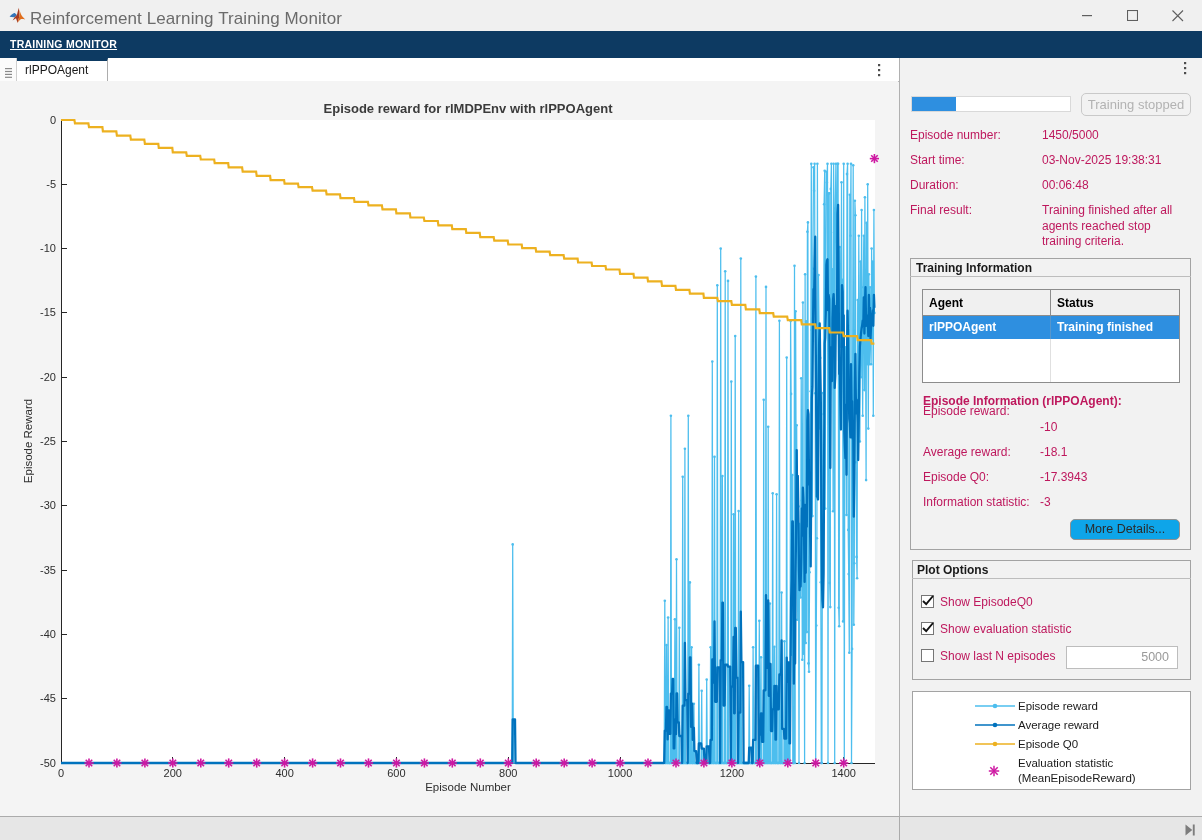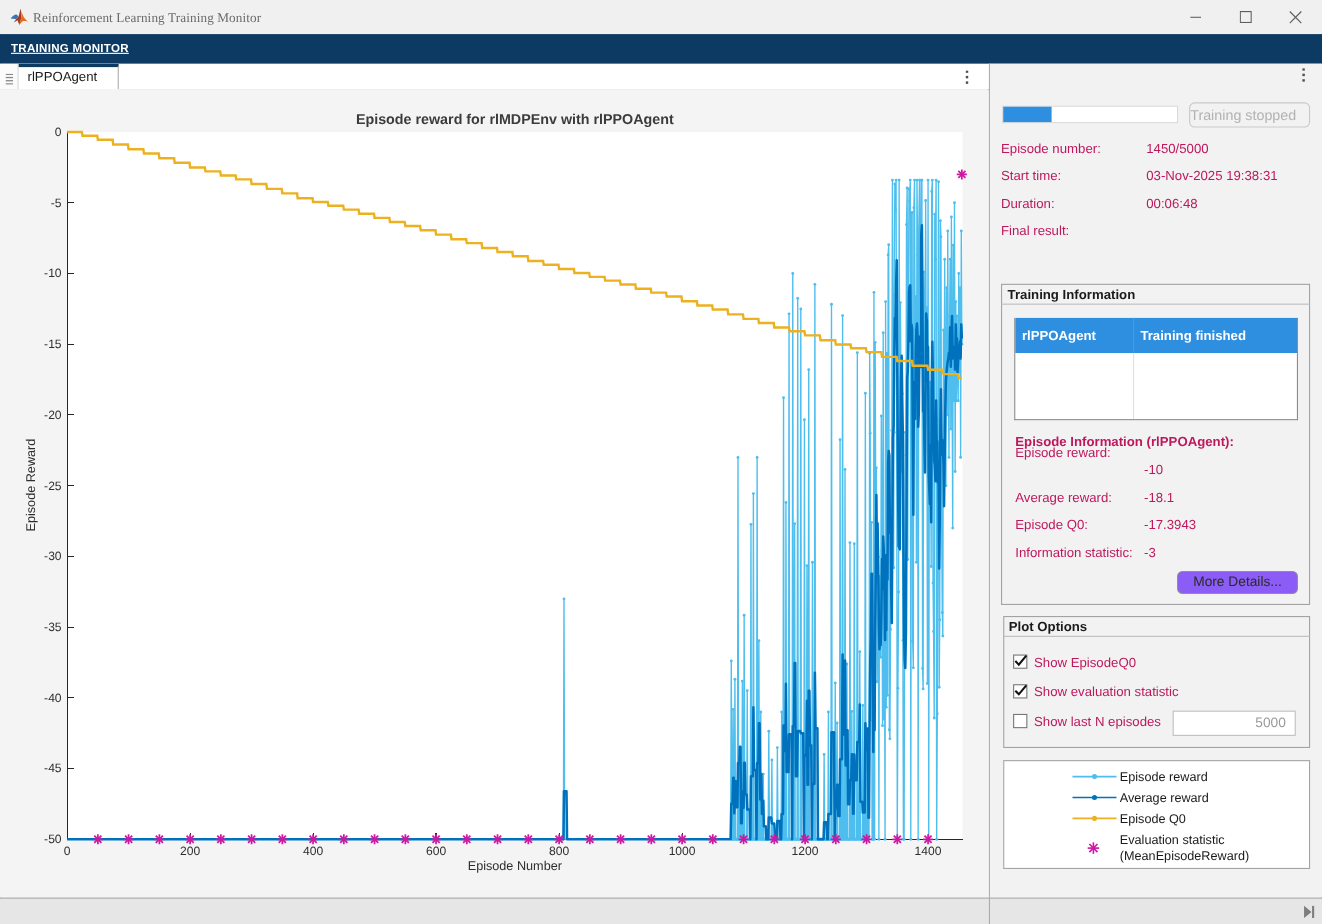--- a/index.html
+++ b/index.html
@@ -1,34 +1,34 @@
 <!DOCTYPE html>
 <html><head><meta charset="utf-8"><style>
 * { margin:0; padding:0; box-sizing:border-box; }
 html,body { width:1202px; height:840px; font-family:"Liberation Sans",sans-serif; overflow:hidden; }
 #win { position:relative; width:1202px; height:840px; background:#f4f4f4; outline:1px solid #8c8c8c; outline-offset:-1px; }
 .abs { position:absolute; }
 #titlebar { position:absolute; left:0; top:0; width:1202px; height:31px; background:#f0f0f0; }
-#titletext { position:absolute; left:30px; top:9px; font-size:12px; letter-spacing:0.1px; color:#6b6b6b;font-family:Liberation Serif, serif; }
+#titletext { position:absolute; left:30px; top:9px; font-size:17px; letter-spacing:0.1px; color:#6b6b6b; }
 #toolstrip { position:absolute; left:0; top:31px; width:1202px; height:27px; background:#0d3a62; color:#fff; font-size:10.5px; font-weight:bold; letter-spacing:0.25px; line-height:27px; padding-left:10px;text-decoration:underline; }
 #tabstrip { position:absolute; left:0; top:58px; width:1202px; height:24px; background:#ffffff; border-bottom:1px solid #b9b9b9; }
 #hambox { position:absolute; left:0; top:58px; width:17px; height:24px; background:#fbfbfb; border-right:1px solid #cfcfcf; border-bottom:1px solid #b9b9b9; text-align:center; padding-top:6px; }
 #tab { position:absolute; left:17px; top:58px; width:91px; height:24px; background:#ffffff; border-right:1px solid #adadad; border-top:3px solid #0d3a62; font-size:12px; color:#1a1a1a; text-align:left; padding-left:8px; line-height:19px; }
 #docarea { position:absolute; left:0; top:81px; width:898px; height:735px; background:#f4f4f4; }
 #rightpanel { position:absolute; left:899px; top:58px; width:303px; height:758px; background:#f2f2f2; border-left:1px solid #b0b0b0; }
 #rphead { position:absolute; left:899px; top:58px; width:303px; height:22px; background:#ffffff; border-left:1px solid #b0b0b0; border-bottom:1px solid #c3c3c3; font-size:13px; color:#333; padding-left:9px; line-height:21px; }
 .lbl { position:absolute; font-size:12px; color:#be185d; }
 .panel { position:absolute; border:1px solid #a3a3a3; background:#f2f2f2; }
 .ptitle { position:absolute; left:6px; top:3px; font-size:12px; font-weight:bold; color:#1a1a1a; }
 .pline { position:absolute; left:0; width:100%; border-bottom:1px solid #bdbdbd; }
-.btn { position:absolute; border:1px solid #909090; border-radius:5px; background:#8b5cf6; font-size:12.5px; color:#2b2b2b; text-align:center; }
+.btn { position:absolute; border:1px solid #909090; border-radius:5px; background:#0ea5e9; font-size:12.5px; color:#2b2b2b; text-align:center; }
 .cb { position:absolute; width:13px; height:13px; background:#fff; border:1px solid #767676; text-align:center; line-height:9px; }
 #progress { position:absolute; left:911px; top:96px; width:160px; height:16px; background:#ffffff; border:1px solid #d9d9d9; }
 #progfill { width:44px; height:100%; background:#2e8fe0; }
-#stopbtn { position:absolute; left:1081px; top:93px; width:110px; height:23px; border:1px solid #c9c9c9; border-radius:5px; color:#b2b2b2; font-size:13px; text-align:left; line-height:21px; }
+#stopbtn { position:absolute; left:1081px; top:93px; width:110px; height:23px; border:1px solid #c9c9c9; border-radius:5px; color:#b2b2b2; font-size:13px; text-align:center; line-height:21px; }
 #statusbar { position:absolute; left:0; top:816px; width:1202px; height:24px; background:#e6e6e6; border-top:1px solid #ababab; }
 table.tinfo { position:absolute; left:922px; top:289px; width:258px; height:93px; border-collapse:collapse; background:#fff; font-size:12px; }
 </style></head>
 <body>
 <div id="win">
 
 <div id="titlebar">
 <svg width="17" height="17" viewBox="0 0 17 17" style="position:absolute;left:9px;top:7px">
 <path d="M0.6 9.8 C2.2 7.9,4.0 6.3,5.3 6.1 C5.7 6.1,6.0 6.2,6.3 6.5 L7.9 8.1 L5.8 10.1 C5.5 10.3,5.1 10.4,4.8 10.3 C3.4 10.0,1.9 9.9,0.6 9.8 Z" fill="#3575b8"></path>
 <path d="M9.7 0.8 C9.0 3.4,8.5 6.0,7.9 8.1 L5.8 10.1 L3.6 13.4 L7.0 11.3 L8.6 15.9 C8.6 15.9,10.0 10.9,10.4 8.9 C10.8 6.8,9.7 0.8,9.7 0.8 Z" fill="#a63b22"></path>
@@ -634,27 +634,32 @@
     </div>
 <div id="stopbtn">Training stopped</div>
 
 <div class="lbl" style="left:910px;top:128px">Episode number:</div>
 <div class="lbl" style="left:1042px;top:128px">1450/5000</div>
 <div class="lbl" style="left:910px;top:153px">Start time:</div>
 <div class="lbl" style="left:1042px;top:153px">03-Nov-2025 19:38:31</div>
 <div class="lbl" style="left:910px;top:178px">Duration:</div>
 <div class="lbl" style="left:1042px;top:178px">00:06:48</div>
 <div class="lbl" style="left:910px;top:203px">Final result:</div>
+<div class="lbl" style="left:1042px;top:203px;width:150px;line-height:15.5px">Training finished after all agents reached stop training criteria.</div>
 
 <div class="panel" style="left:910px;top:258px;width:281px;height:292px"></div>
 <div class="ptitle abs" style="left:916px;top:261px;font-size:12px;font-weight:bold">Training Information</div>
 <div class="pline" style="left:910px;top:276px;width:281px"></div>
 
 <table class="tinfo" border="0">
 <tbody>
+        <tr style="height:26px;background:#f0f0f0;border-bottom:1px solid #8c8c8c">
+<td style="border:1px solid #8c8c8c;border-right:1px solid #8c8c8c;font-weight:bold;padding-left:6px;width:128px">Agent</td>
+<td style="border:1px solid #8c8c8c;font-weight:bold;padding-left:6px">Status</td>
+        </tr>
 <tr style="height:23px;background:#2e8fe0;color:#fff;font-weight:bold">
 <td style="border-left:1px solid #8c8c8c;border-right:1px solid #5796cc;padding-left:6px">rlPPOAgent</td>
 <td style="border-right:1px solid #8c8c8c;padding-left:6px">Training finished</td>
         </tr>
 <tr style="height:44px;background:#fff">
 <td style="border-left:1px solid #8c8c8c;border-right:1px solid #e0e0e0;border-bottom:1px solid #8c8c8c"></td>
 <td style="border-right:1px solid #8c8c8c;border-bottom:1px solid #8c8c8c"></td>
         </tr>
 </tbody>
     </table>

